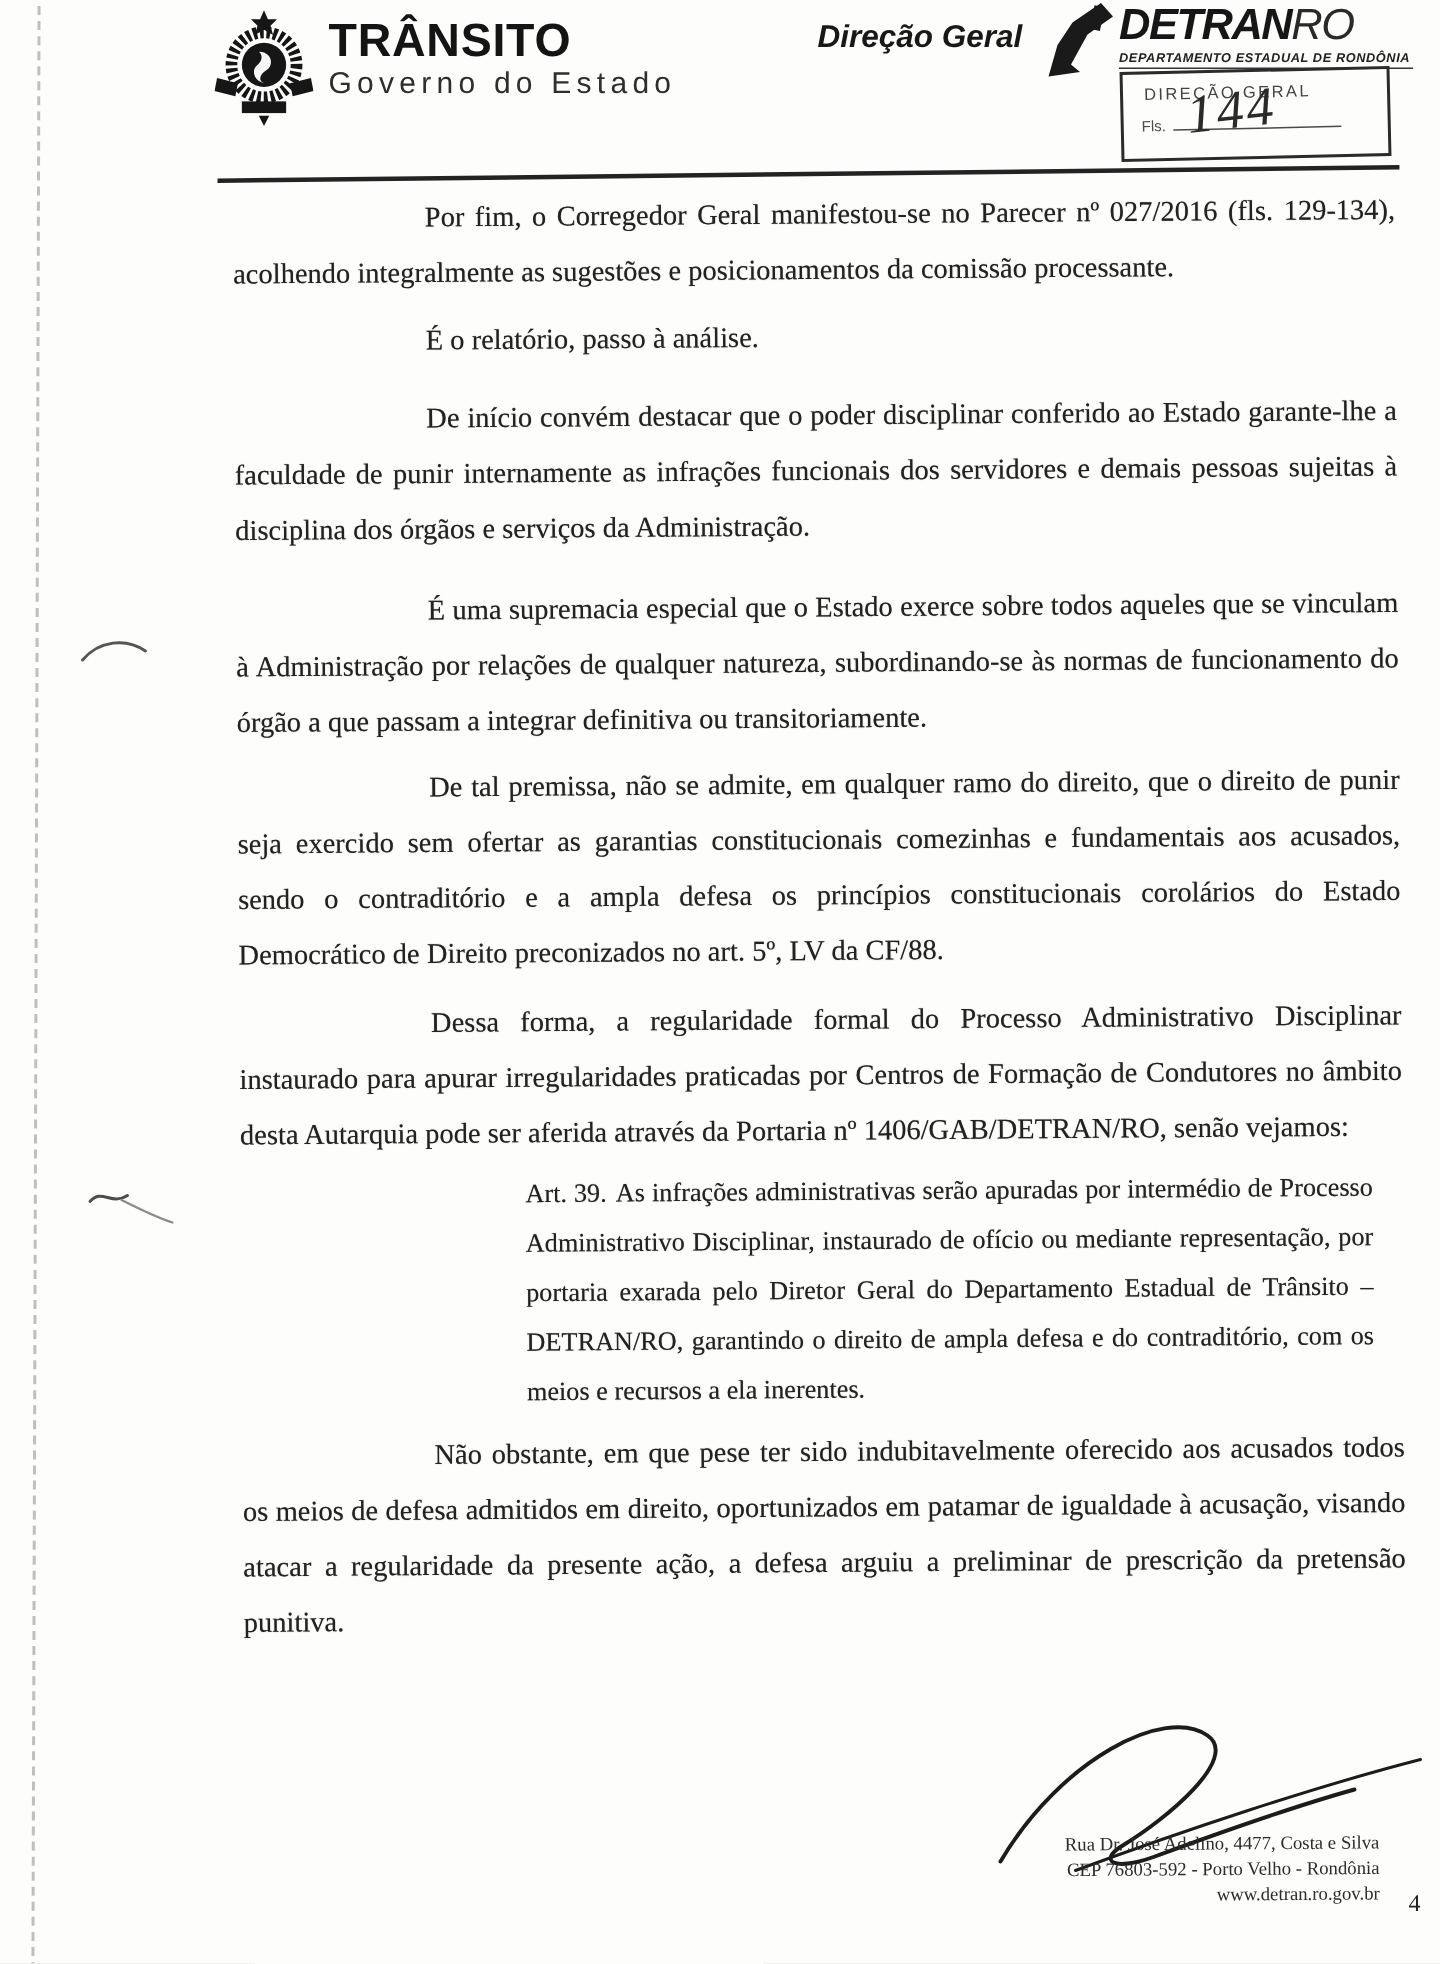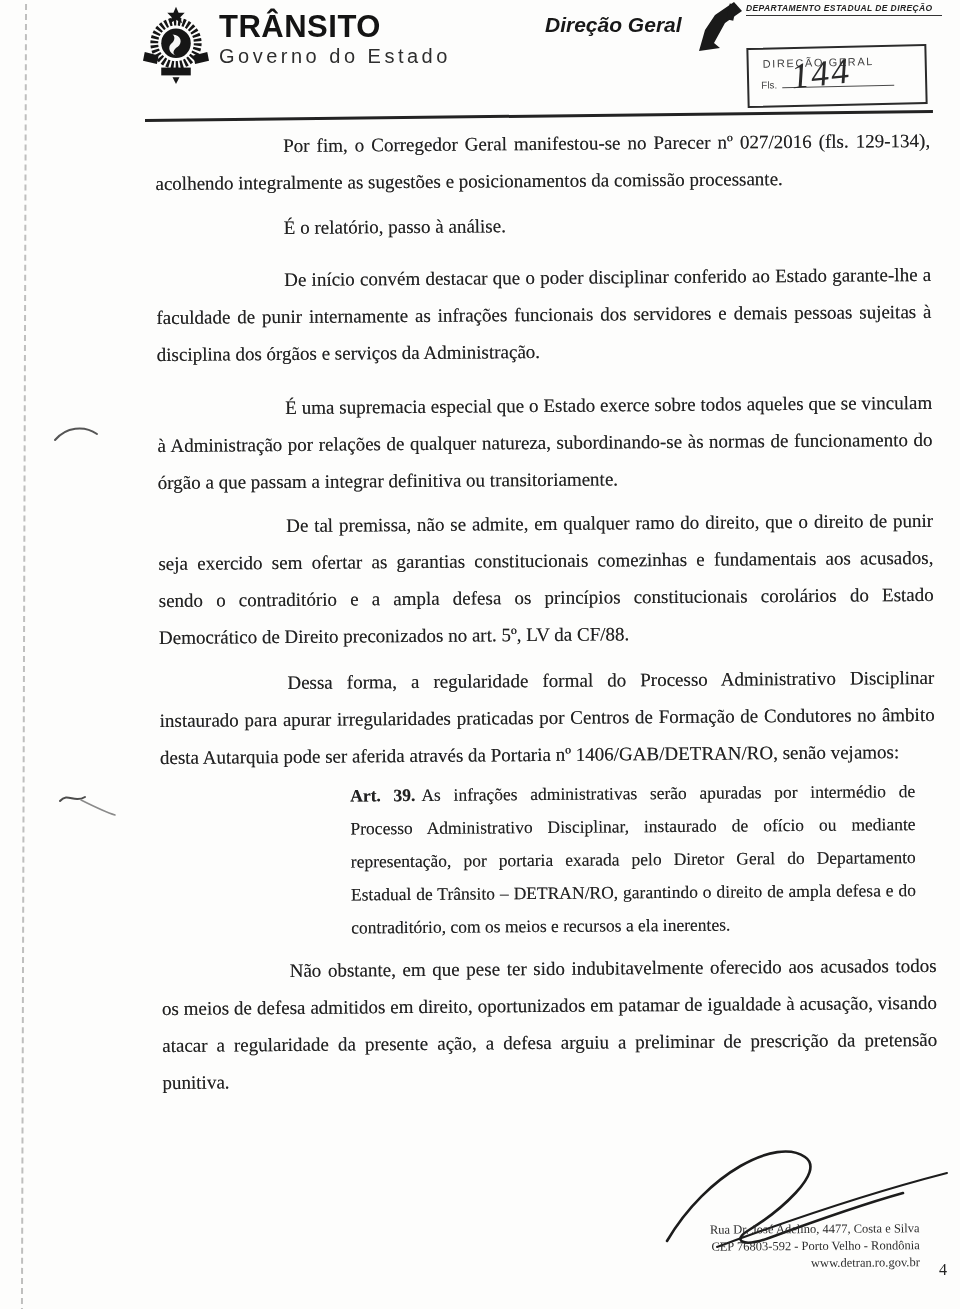--- a/index.html
+++ b/index.html
@@ -69,21 +69,21 @@
   .para{
     margin:0;font-size:19px;line-height:37px;text-align:justify;text-indent:128px;
     color:#222;text-shadow:0 0 .6px rgba(25,25,25,.55);
   }
   .para.m8{margin-top:8px}.para.m15{margin-top:15px}.para.m17{margin-top:17px}
   .para.m7{margin-top:7px}.para.m9{margin-top:9px}
   .quote{
     margin:5px 20px 0 190px;font-size:17.5px;line-height:33px;text-align:justify;
     color:#222;text-shadow:0 0 .6px rgba(25,25,25,.55);
   }
-  .quote .lead{font-weight:bold;margin-right:6px;}
+  .quote .lead{font-weight:normal;margin-right:6px;}
   
   .signature{position:absolute;left:655px;top:1145px;}
   .footer-address{
     position:absolute;right:40px;top:1221px;text-align:right;
     font-size:12.5px;line-height:17px;color:#2c2c2c;transform:rotate(-.4deg);
   }
   .page-number{position:absolute;right:13px;top:1261px;font-size:16px;color:#222;}
   .scribble{position:absolute;}
   .scribble-1{left:52px;top:424px;}
   .scribble-2{left:56px;top:790px;}
@@ -121,21 +121,22 @@
   </div>
 
   <div class="dg-title">Direção Geral</div>
 
   <div class="detran-logo">
     <svg width="44" height="50" viewBox="0 0 44 50">
       <polygon points="36,0 44,9 27,21 16,41 22,46 1,49 7,28 17,13" fill="#1a1a1a"></polygon>
       <rect x="30" y="2" width="7" height="16" fill="#1a1a1a" transform="rotate(12 33 10)"></rect>
     </svg>
     <div class="detran-text">
-      <div class="detran-tag">DEPARTAMENTO ESTADUAL DE DIREÇÃO</div>
+      <div class="detran-brand"><span>DETRAN</span><span class="ro">RO</span></div>
+      <div class="detran-tag">DEPARTAMENTO ESTADUAL DE RONDÔNIA</div>
     </div>
   </div>
 
   <div class="stamp">
     <div class="stamp-title">DIREÇÃO GERAL</div>
     <div class="stamp-fls"><span>Fls.</span><span class="fls-line"></span></div>
     <div class="fls-value">144</div>
   </div>
 
   <div class="header-rule"></div>

